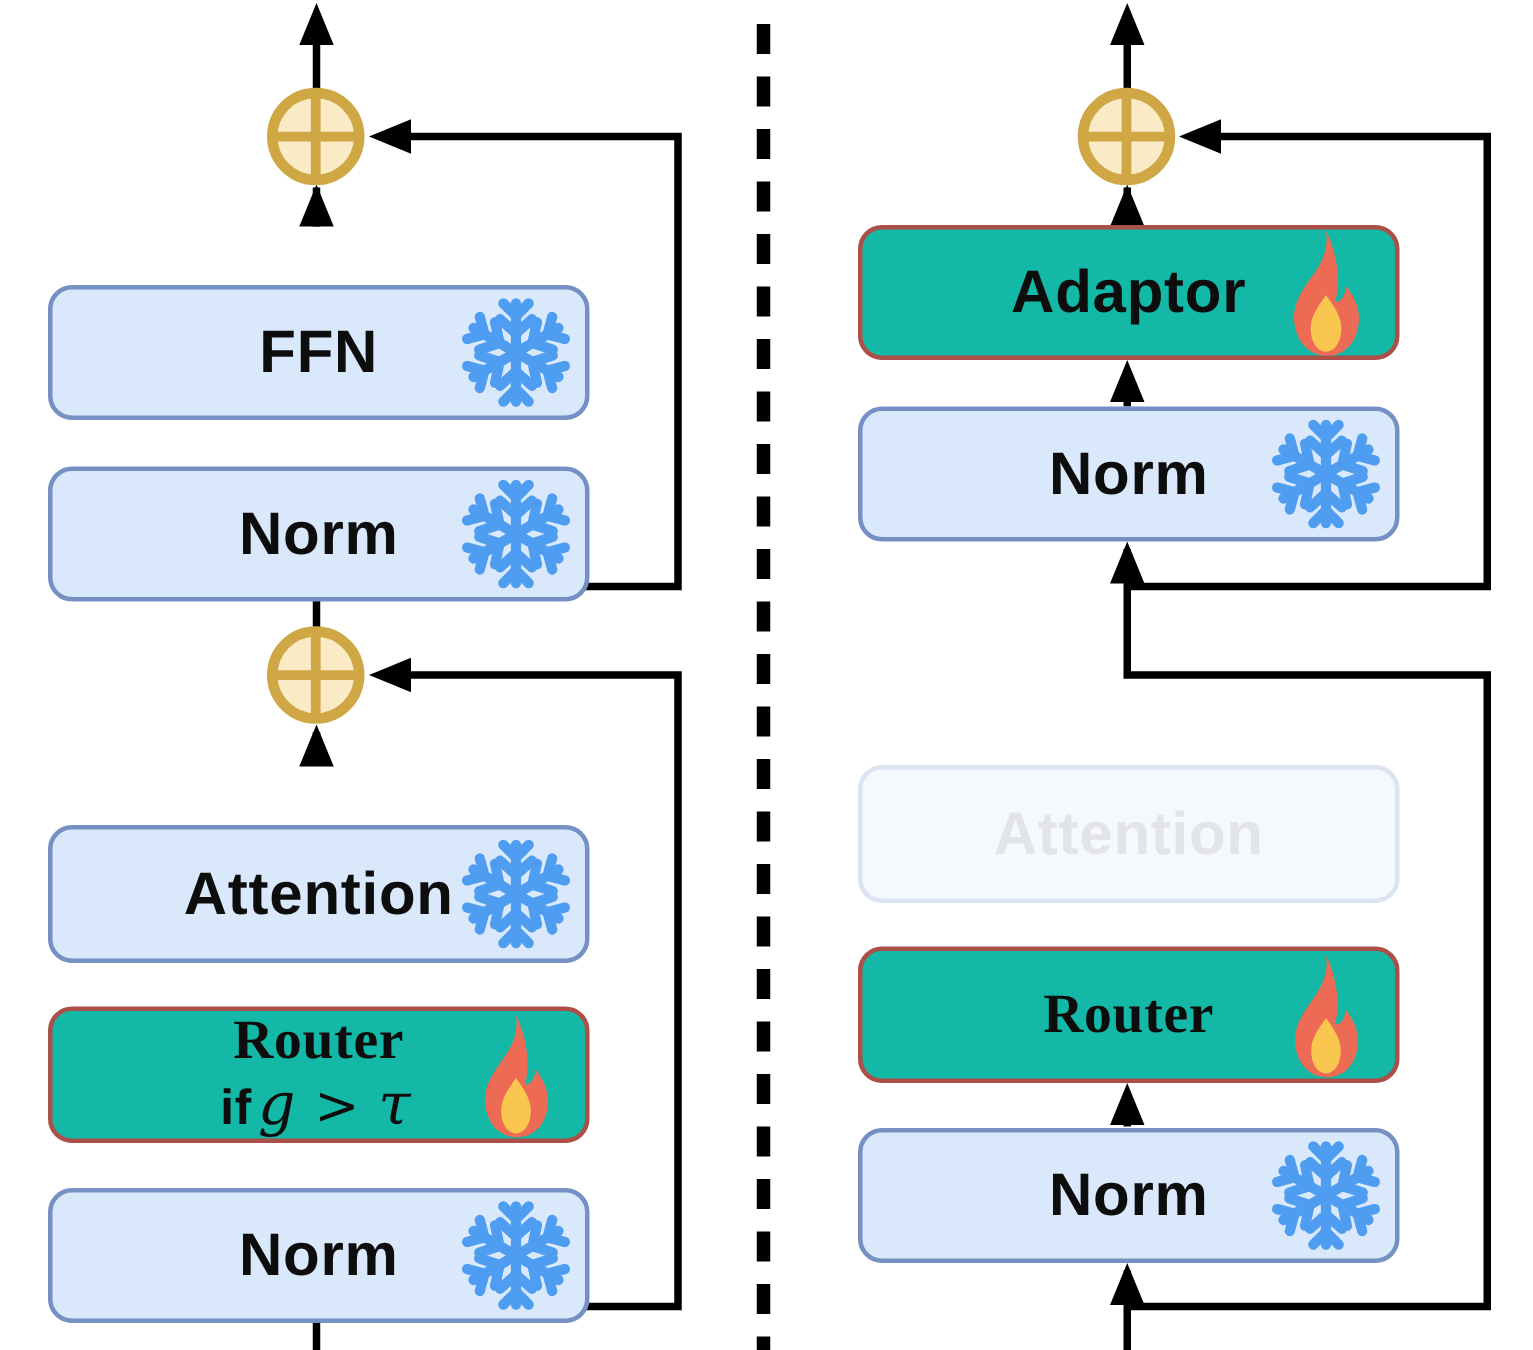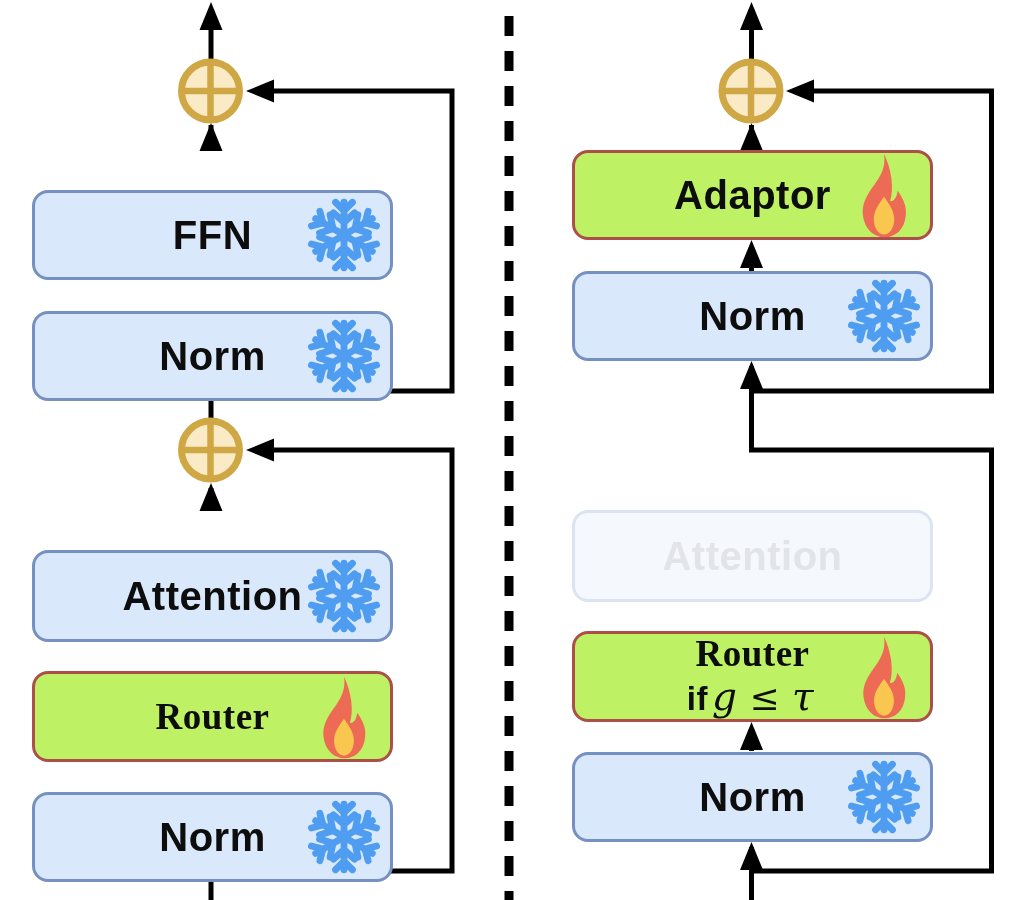--- a/index.html
+++ b/index.html
@@ -15,21 +15,21 @@
     position:absolute; z-index:2;
     box-sizing:border-box;
     width:361px;
     border-radius:16px;
     display:flex; flex-direction:column;
     align-items:center; justify-content:center;
     font-weight:bold; font-size:40px; color:#0d0d0d;
     letter-spacing:0.5px;
   }
   .block.frozen   { background:#dae8fc; border:3.5px solid #7590c2; }
-  .block.trained  { background:#bef264; border:3.5px solid #ad4f49; }
+  .block.trained  { background:#14b8a6; border:3.5px solid #ad4f49; }
   .block.skipped  { background:#f5f8fd; border:3.5px solid #dbe4f2; color:#e3e4e8; }
   .col-left  .block { left:32px;margin-top:40px; }
   .col-right .block { left:572px; }
   .icon { position:absolute; top:50%; transform:translateY(-50%); line-height:0; }
   .icon svg { display:block; }
   .icon-snow  { right:8px;  width:76px; height:76px; }
   .icon-flame { right:13px; width:66px; height:84px; }
   .icon-flame-big { right:12px; width:68px; height:86px; }
   .router-title { font-size:37px; line-height:1.0;font-family:Liberation Serif, serif; }
   .cond { font-size:33px; line-height:1.1; margin-top:4px; white-space:nowrap; }
@@ -168,20 +168,21 @@
       <span>Attention</span>
       <span class="icon icon-snow">
         <svg width="76" height="76">
             <use href="#sym-snowflake"></use>
           </svg>
       </span>
     </div>
 
     <div class="block trained" style="top:631px;height:91px">
       <span class="router-title">Router</span>
+      <span class="cond"><b>if</b><span class="mvar">g</span><span class="mop">&gt;</span><span class="mvar">τ</span></span>
       <span class="icon icon-flame">
         <svg width="66" height="84" viewBox="0 0 100 100" preserveAspectRatio="none">
             <use href="#sym-flame"></use>
           </svg>
       </span>
     </div>
 
     <div class="block frozen" style="top:752px;height:90px">
       <span>Norm</span>
       <span class="icon icon-snow">
@@ -211,21 +212,20 @@
           </svg>
       </span>
     </div>
 
     <div class="block skipped" style="top:510px;height:92px">
       <span>Attention</span>
     </div>
 
     <div class="block trained" style="top:631px;height:91px">
       <span class="router-title">Router</span>
-      <span class="cond"><b>if</b><span class="mvar">g</span><span class="mop">≤</span><span class="mvar">τ</span></span>
       <span class="icon icon-flame">
         <svg width="66" height="84" viewBox="0 0 100 100" preserveAspectRatio="none">
             <use href="#sym-flame"></use>
           </svg>
       </span>
     </div>
 
     <div class="block frozen" style="top:752px;height:90px">
       <span>Norm</span>
       <span class="icon icon-snow">

